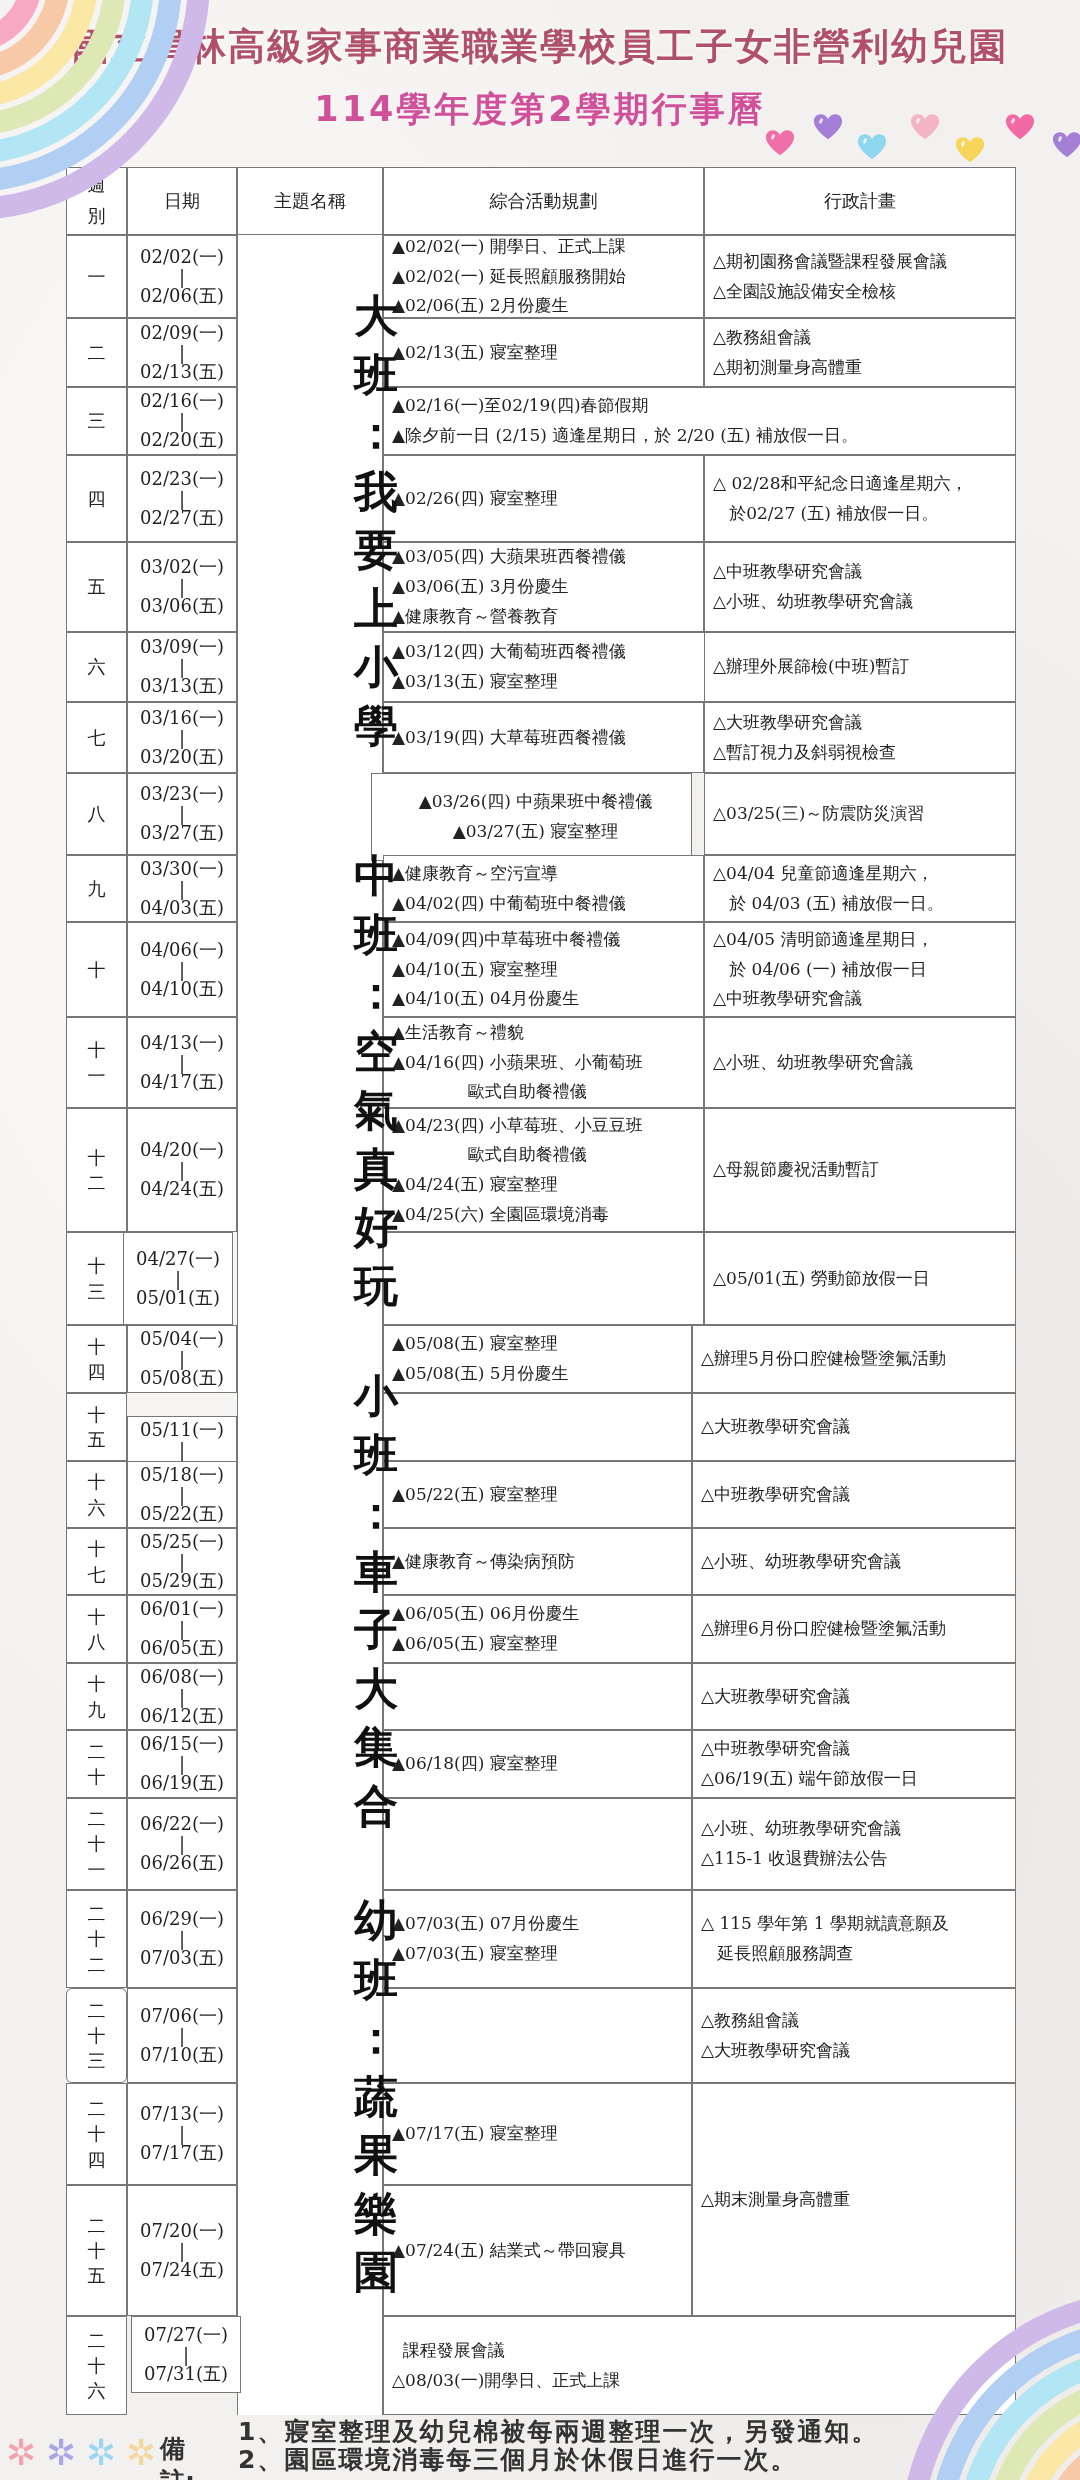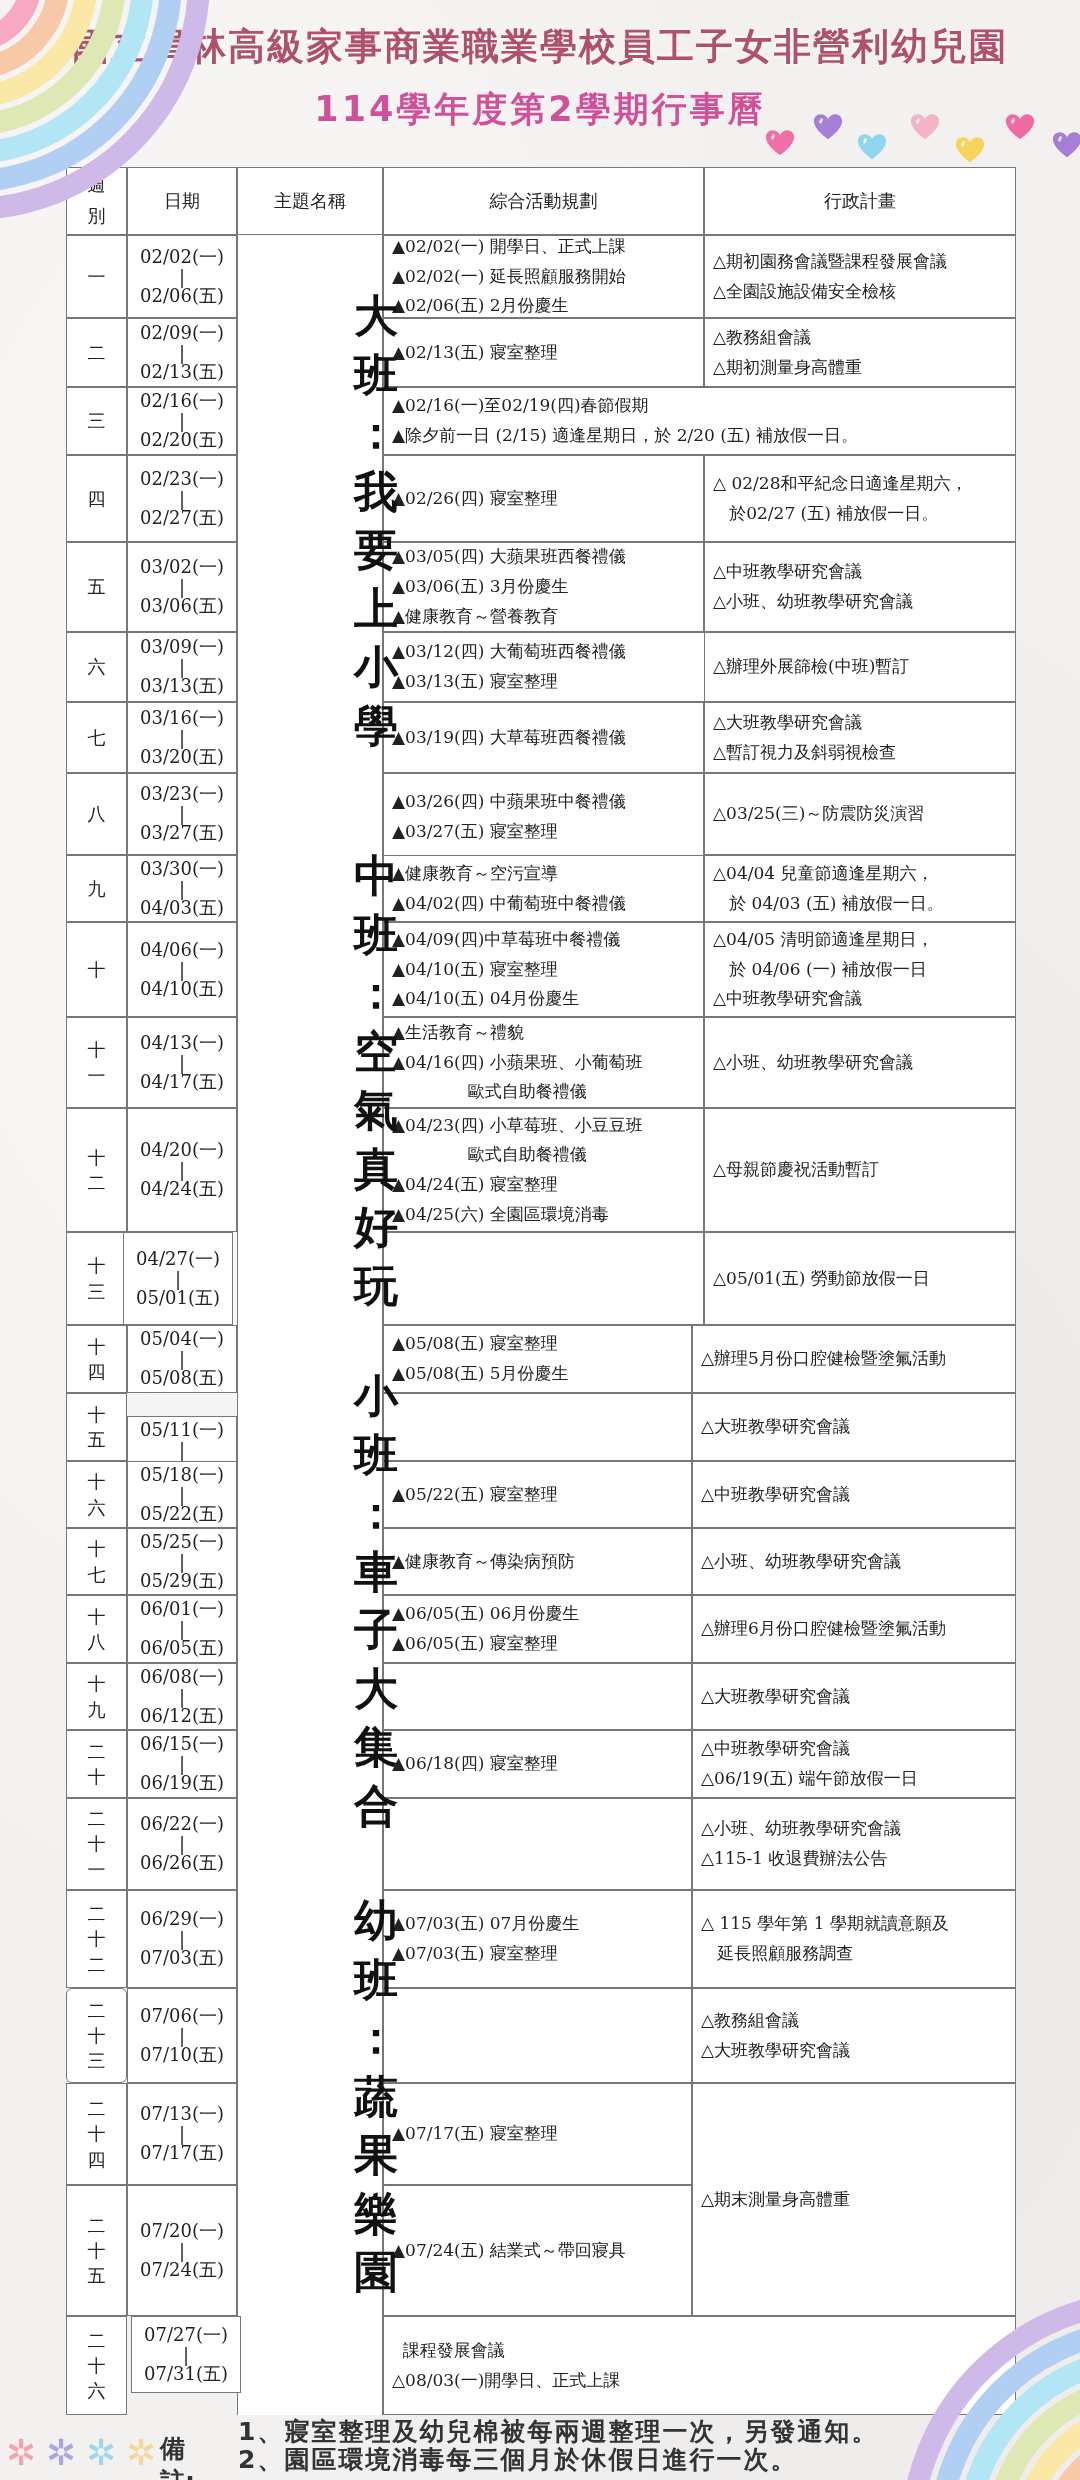--- a/index.html
+++ b/index.html
@@ -220,21 +220,21 @@
       <span class="line">△暫訂視力及斜弱視檢查</span>
     </div>
     <div class="cell wk" style="left: 0px; top: 606px; width: 61px; height: 82px;">
       <span style="width: 20px; display: block;">八</span>
     </div>
     <div class="cell dt" style="left: 61px; top: 606px; width: 110px; height: 82px;">
       <span class="line">03/23(一)</span>
       <span style="line-height: 1;">|</span>
       <span class="line">03/27(五)</span>
     </div>
-    <div class="cell act" style="left: 317px; top: 606px; width: 321px; height: 88px;">
+    <div class="cell act" style="left: 305px; top: 606px; width: 321px; height: 88px; align-items: center;">
       <span class="line">▲03/26(四) 中蘋果班中餐禮儀</span>
       <span class="line">▲03/27(五) 寢室整理</span>
     </div>
     <div class="cell adm" style="left: 638px; top: 606px; width: 312px; height: 82px;">
       <span class="line">△03/25(三)～防震防災演習</span>
     </div>
     <div class="cell wk" style="left: 0px; top: 688px; width: 61px; height: 67px;">
       <span style="width: 20px; display: block;">九</span>
     </div>
     <div class="cell dt" style="left: 61px; top: 688px; width: 110px; height: 67px;">

